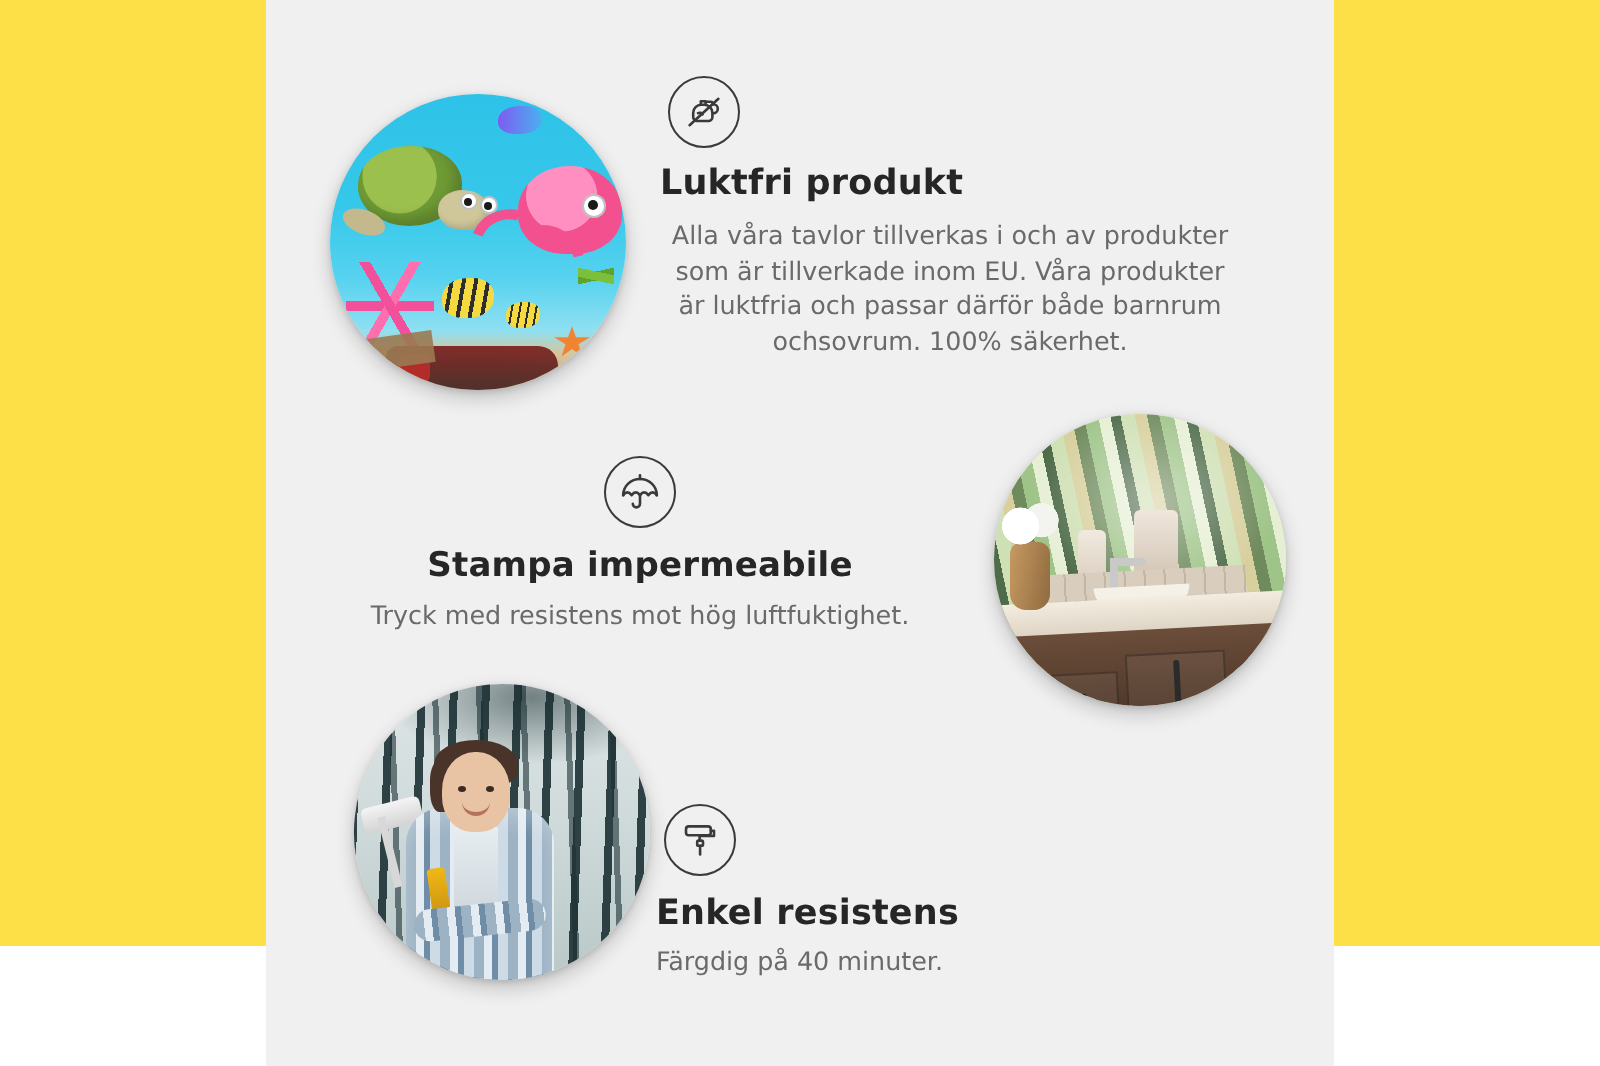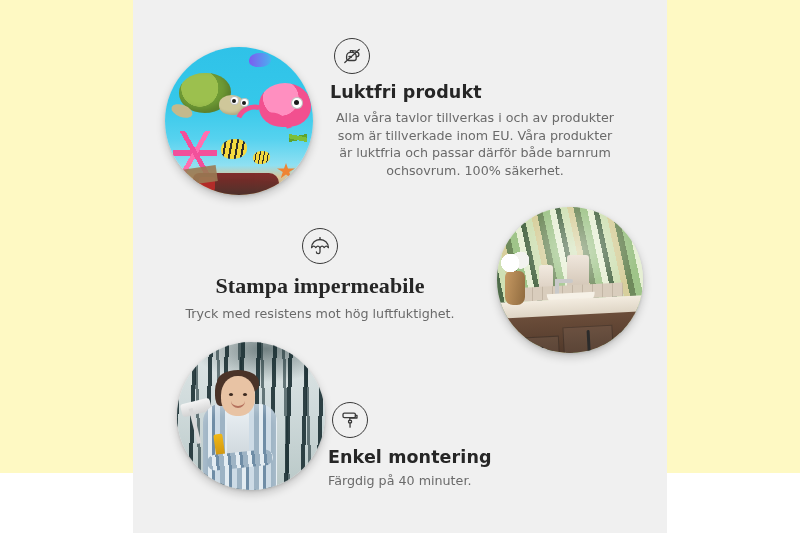--- a/index.html
+++ b/index.html
@@ -2,21 +2,21 @@
 <html><head>
 <meta charset="utf-8">
 <style>
   html,body{margin:0;padding:0;}
   body{
     width:800px;height:533px;
     background:#ffffff;
     font-family:"DejaVu Sans","Liberation Sans",sans-serif;
     overflow:hidden;
   }
-  #stage{position:relative;width:800px;height:473px;background:#fef9c3;}
+  #stage{position:relative;width:800px;height:473px;background:#fde047;}
 
   
   .panel{
     position:absolute;left:133px;top:0;width:534px;height:533px;
     background:#f0f0f0;
   }
 
   
   .photo{
     position:absolute;border-radius:50%;
@@ -170,21 +170,21 @@
 
   
   #feature-odorless{left:330px;top:38px;width:300px;text-align:left;}
   #feature-odorless .ficon{margin:0 0 8px 4px;}
   #feature-odorless .ftitle{font-size:17.5px;margin:0 0 7px 0;}
   #feature-odorless .fbody{font-size:12.7px;line-height:17.5px;width:290px;text-align:center;}
 
   
   #feature-waterproof{left:170px;top:228px;width:300px;text-align:center;}
   #feature-waterproof .ficon{margin:0 auto 9px auto;}
-  #feature-waterproof .ftitle{font-size:22px;margin:0 0 6px 0;font-family:Liberation Serif, serif;}
+  #feature-waterproof .ftitle{font-size:17px;margin:0 0 6px 0;}
   #feature-waterproof .fbody{font-size:12.7px;line-height:17px;}
 
   
   #feature-install{left:328px;top:402px;width:260px;text-align:left;}
   #feature-install .ficon{margin:0 0 9px 4px;}
   #feature-install .ftitle{font-size:17.5px;margin:0 0 5px 0;}
   #feature-install .fbody{font-size:12.7px;line-height:17px;}
 </style>
 </head>
 <body>
@@ -287,17 +287,17 @@
 
   <div class="feature" id="feature-install">
     <div class="ficon">
       <svg width="24" height="24" viewBox="0 0 24 24" fill="none" stroke="#3a3a3a" stroke-width="1.3" stroke-linecap="round" stroke-linejoin="round">
         <rect x="5" y="5.2" width="12.4" height="4.4" rx="1.4"></rect>
         <path d="M17.4 7.4h1.6v2.6h-7.2v2.3"></path>
         <rect x="10.6" y="12.3" width="2.9" height="2.6" rx=".7"></rect>
         <line x1="12.05" y1="14.9" x2="12.05" y2="19.2"></line>
       </svg>
     </div>
-    <div class="ftitle">Enkel montering</div>
+    <div class="ftitle">Enkel resistens</div>
     <div class="fbody">Färgdig på 40 minuter.</div>
   </div>
 
 </div>
 
 </body></html>

